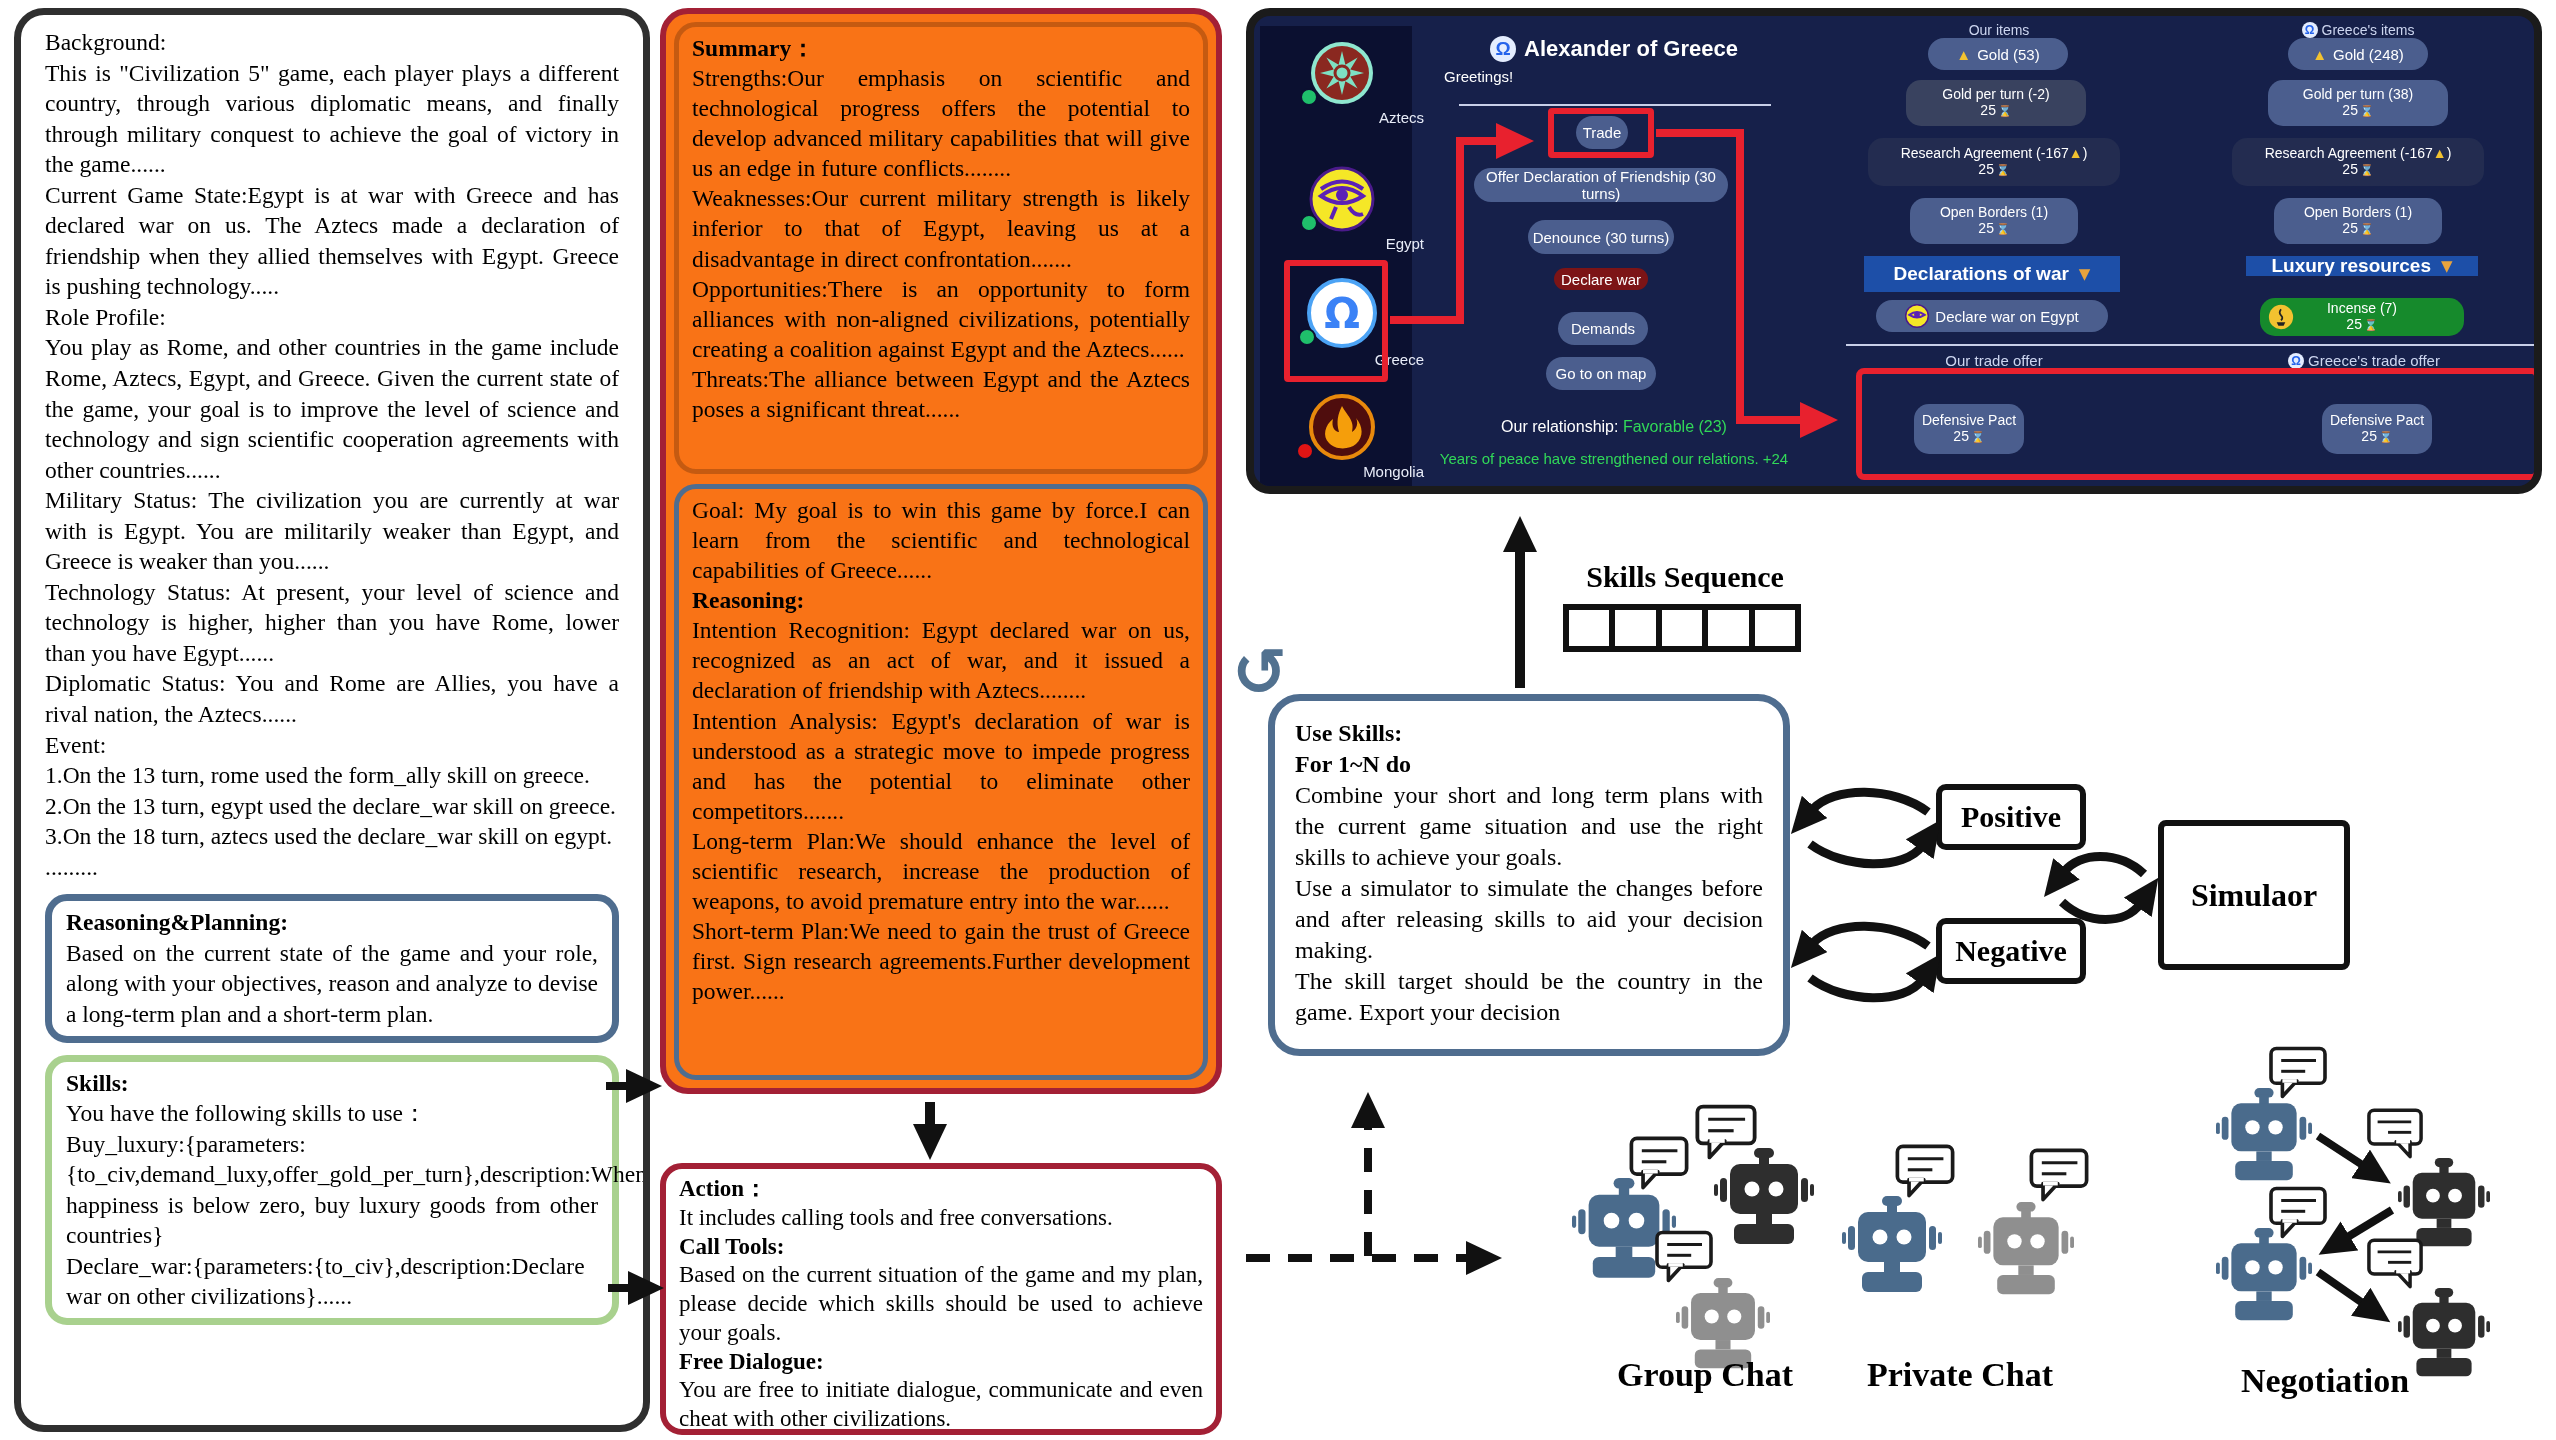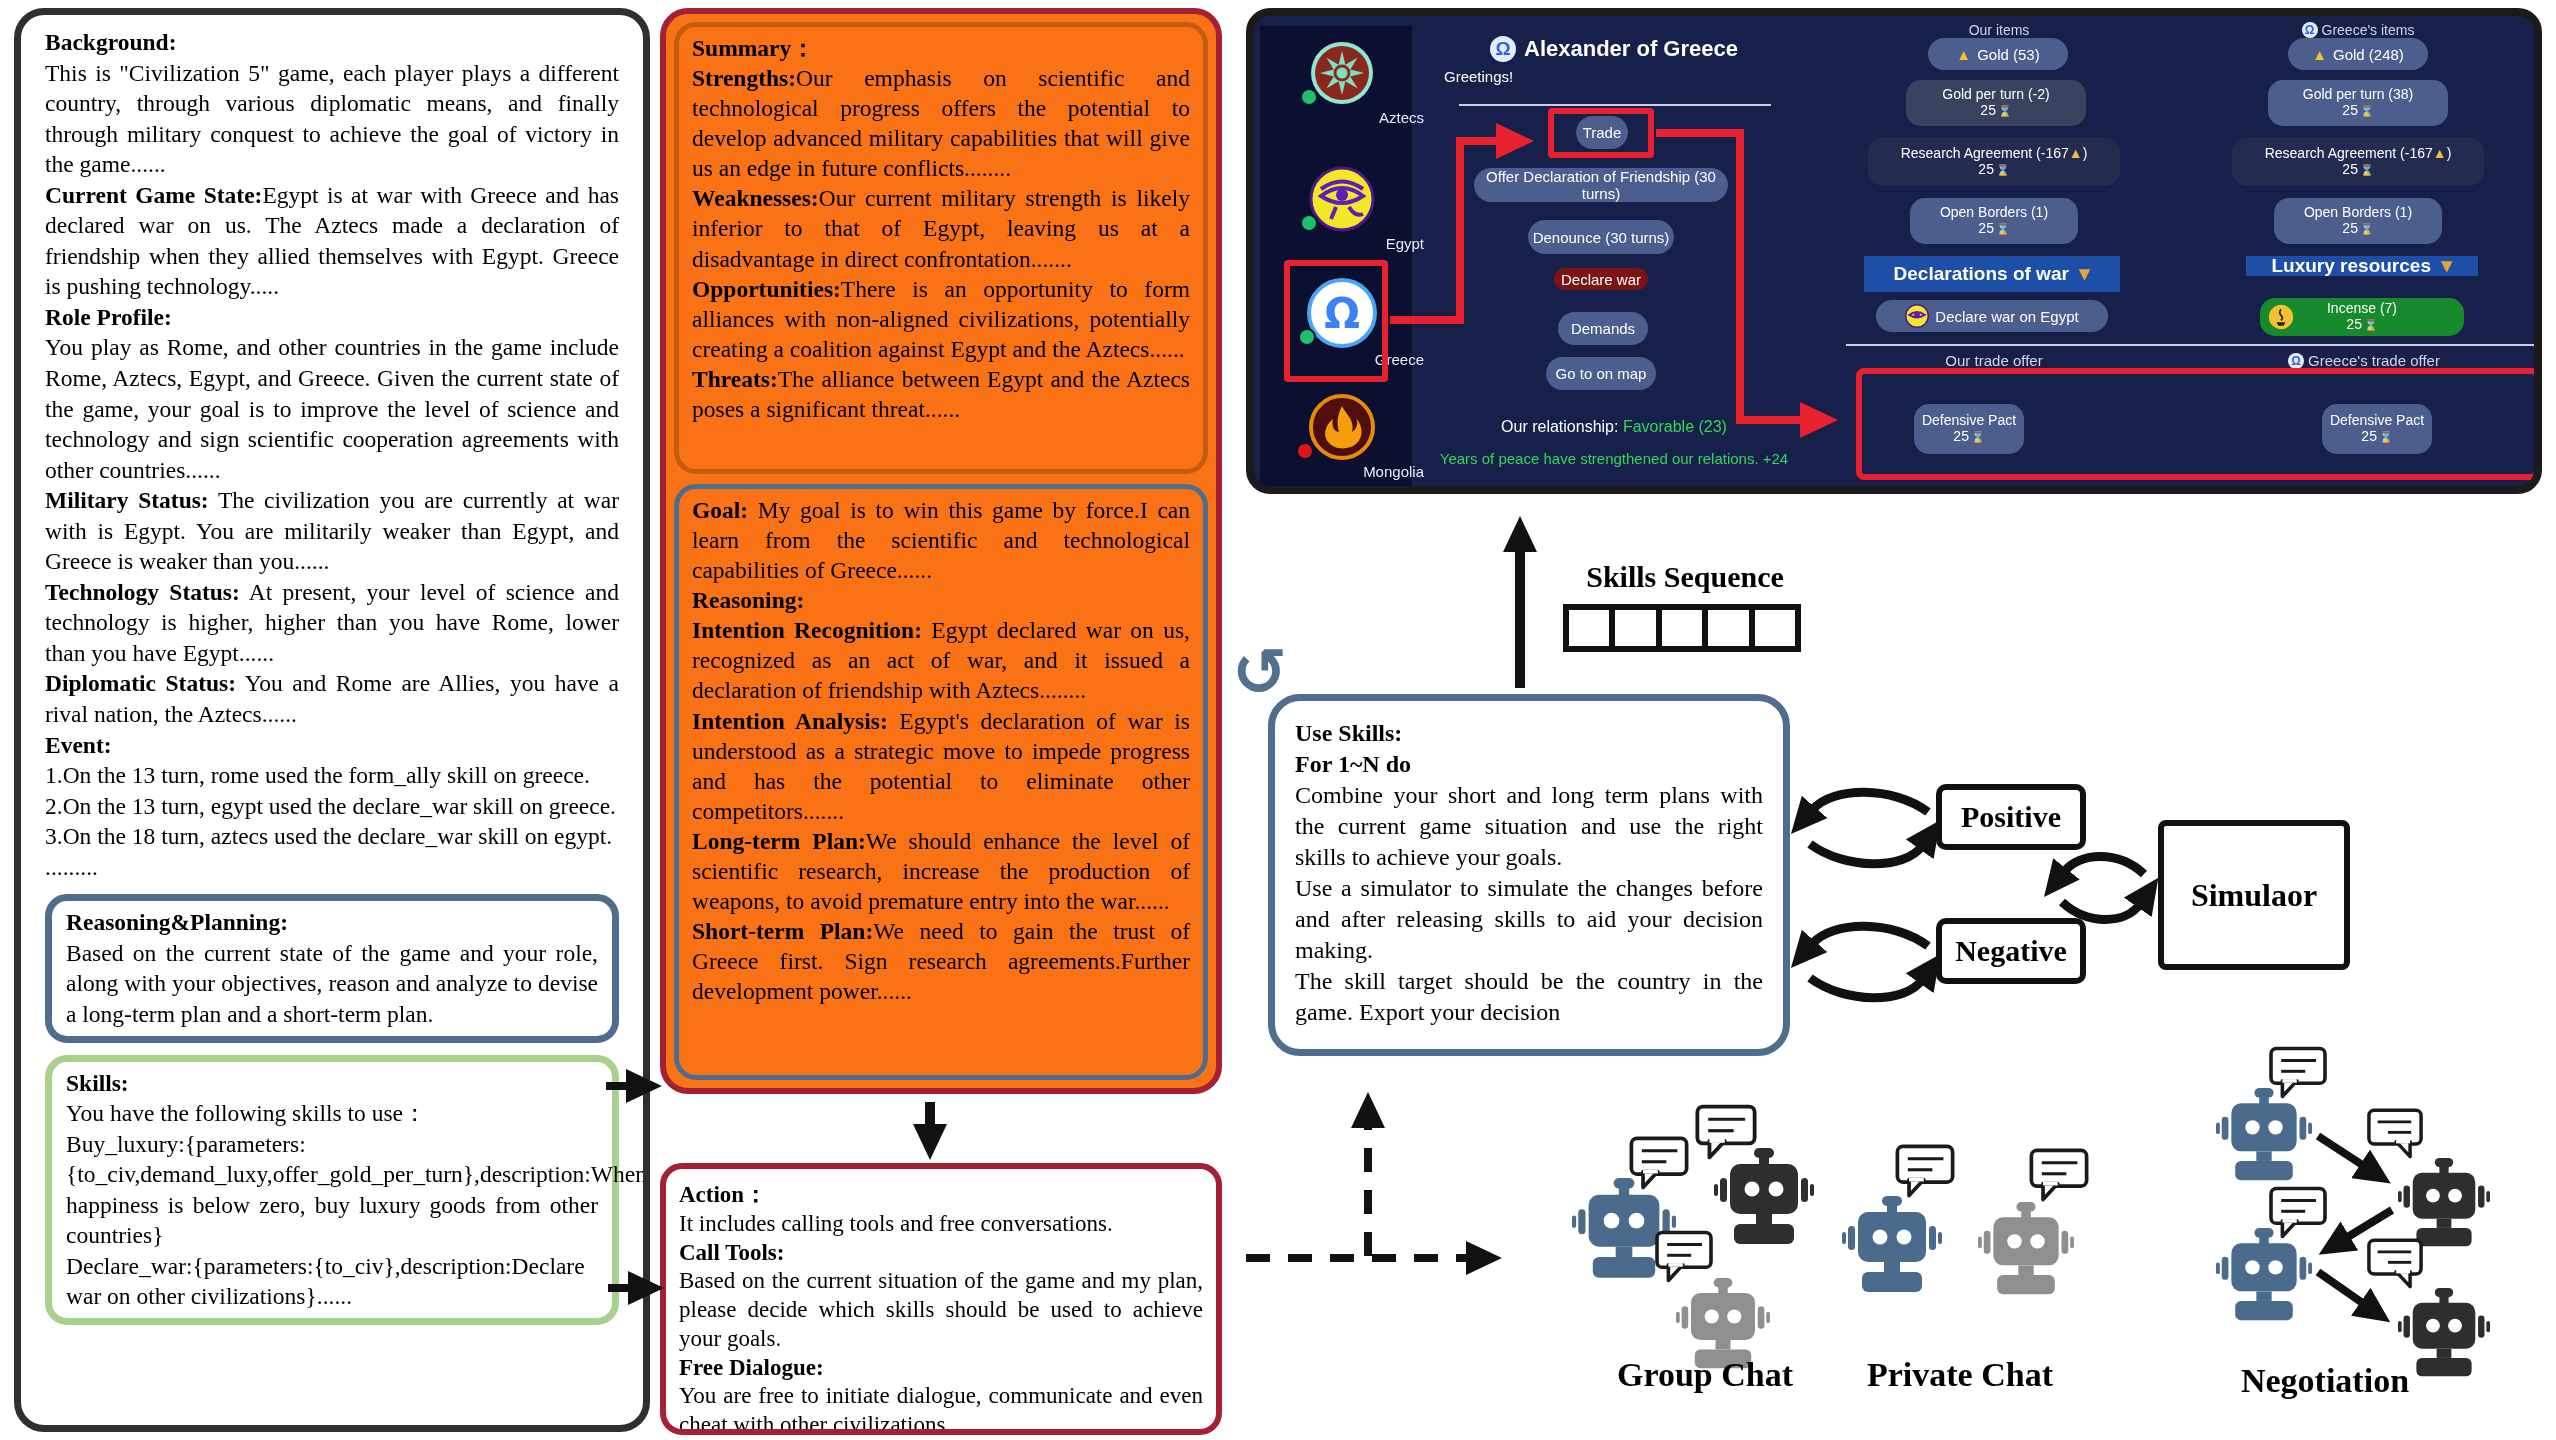--- a/index.html
+++ b/index.html
@@ -1,30 +1,30 @@
 <!DOCTYPE html>
 <html><head>
 <meta charset="utf-8">
 <style>
   *{margin:0;padding:0;box-sizing:border-box}
   html,body{width:2556px;height:1440px}
   body{position:relative;background:#fff;font-family:"Liberation Serif",serif;color:#000;overflow:hidden}
   
   .left-panel{position:absolute;left:14px;top:8px;width:636px;height:1424px;border:7px solid #2f2f2f;border-radius:30px;padding:12px 24px 8px 24px;font-size:23.5px;line-height:1.3;text-align:justify;overflow:hidden;background:#fff}
-  .para b{font-weight:bold}
+  .para b{font-weight:normal}
   b.own{display:block;text-align:left}
   .evline{display:block}
   .inner-box{border-radius:22px;padding:6px 14px;margin-top:12px;text-align:justify}
   .rp-box{border:7px solid #4f6d8f}
   .sk-box{border:7px solid #a9d18e}
   
   .mid-outer{position:absolute;left:660px;top:8px;width:562px;height:1086px;border:6px solid #a32035;border-radius:28px;padding:8px;background:#f97316}
   .summary-box{border:5px solid #c55a11;border-radius:22px;height:452px;padding:6px 13px;font-size:23.5px;line-height:1.28;text-align:justify;overflow:hidden}
   .goal-box{border:5px solid #4f6d8f;border-radius:22px;height:596px;margin-top:10px;padding:6px 13px;font-size:23.5px;line-height:1.28;text-align:justify;overflow:hidden}
-  .action-box{position:absolute;left:660px;top:1163px;width:562px;height:272px;border:6px solid #a32035;border-radius:22px;padding:12px 13px;font-size:23px;line-height:1.25;text-align:justify;background:#fff;overflow:hidden}
+  .action-box{position:absolute;left:660px;top:1163px;width:562px;height:272px;border:6px solid #a32035;border-radius:22px;padding:6px 13px;font-size:23px;line-height:1.25;text-align:justify;background:#fff;overflow:hidden}
   
   .game{position:absolute;left:1246px;top:8px;width:1296px;height:486px;background:#16204a;border:8px solid #1b1b1b;border-radius:24px;overflow:hidden;font-family:"Liberation Sans",sans-serif;color:#fff}
   .sidebar{position:absolute;left:6px;top:10px;width:152px;height:460px;background:#0b1030}
   .civ{position:absolute;width:164px;text-align:right}
   .civ svg{display:block;margin:0 auto}
   .civ-name{font-size:15px;color:#e8ecf8;margin-top:3px}
   .dot{position:absolute;width:18px;height:18px;border-radius:50%;border:2px solid #0b1030}
   .dot.green{background:#1fbf6b}.dot.red{background:#e01414}
   .pill{position:absolute;background:#4b5e8e;border-radius:17px;color:#fff;display:flex;align-items:center;justify-content:center;font-size:15px;text-align:center;gap:6px}
   .pill.two{flex-direction:column;line-height:1.12;font-size:14px;border-radius:15px;gap:0}

